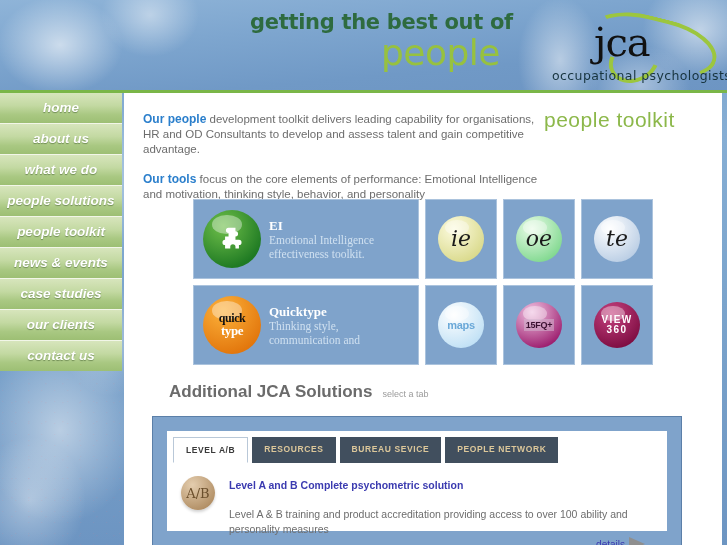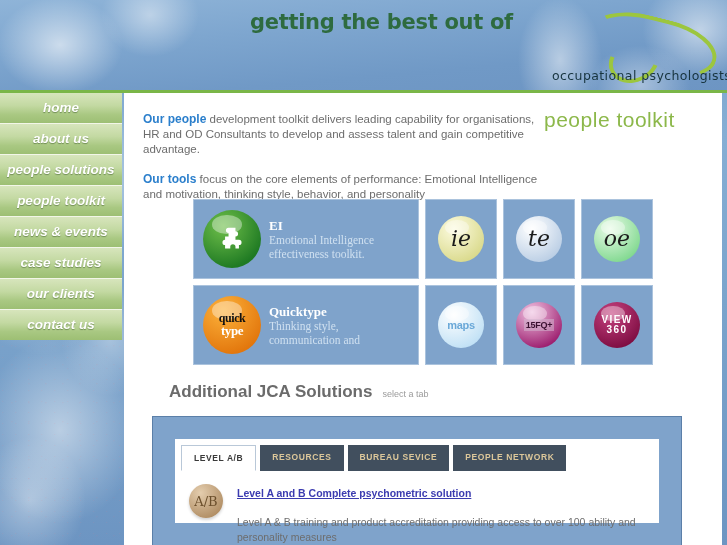--- a/index.html
+++ b/index.html
@@ -152,21 +152,21 @@
   .view-txt span{display:block;font-size:10px;font-weight:bold;}
   .t15{position:relative;z-index:2;font-size:9px;font-weight:bold;color:#3a1030;letter-spacing:-.3px;background:rgba(210,180,205,.55);padding:1px 2px;}
 
   
   #addl-head{position:absolute;left:45px;top:289px;display:flex;align-items:baseline;}
   #addl-head .h{font-size:17px;font-weight:bold;color:#6b6b6b;}
   #addl-head .sub{margin-left:10px;font-size:9px;color:#9b9b9b;}
 
   #panel{
     position:absolute;left:28px;top:323px;width:530px;height:130px;
-    background:#7fa3cb;border:1px solid #5b7fa8;padding:22px;box-sizing:border-box;
+    background:#7fa3cb;border:1px solid #5b7fa8;padding:14px;box-sizing:border-box;
   }
   #panel-inner{background:#ffffff;width:100%;height:100%;position:relative;}
   #tabs{display:flex;gap:4px;padding:6px 6px 0 6px;}
   .tab{
     font-size:8.5px;font-weight:bold;letter-spacing:.6px;
     padding:7px 12px;white-space:nowrap;cursor:pointer;
     background:#414f5e;color:#dcc79a;
   }
   .tab.active{background:#ffffff;color:#3a3a3a;border:1px solid #b9c8d8;border-bottom-color:#fff;}
 
@@ -175,21 +175,21 @@
   .sol-badge{
     width:34px;height:34px;border-radius:50%;flex:0 0 34px;margin-top:1px;
     background:radial-gradient(circle at 34% 26%,#e4cdae,#b08d63 80%);
     box-shadow:0 2px 3px rgba(0,0,0,.18);
     display:flex;align-items:center;justify-content:center;
     font-size:13px;color:#6b4f2c;font-family:"DejaVu Serif",serif;
   }
   .sol-txt{margin-left:14px;}
   .sol-link{
     font-size:10.5px;font-weight:bold;color:#3b3bb0;
-    text-decoration:underline;cursor:pointer;display:inline-block;
+    cursor:pointer;display:inline-block;
   }
   .sol-desc{margin-top:14px;font-size:10.5px;line-height:15px;color:#6d6d6d;max-width:400px;}
   #details{
     position:absolute;right:22px;bottom:-14px;display:flex;align-items:center;gap:4px;cursor:pointer;
   }
   #details .dtxt{font-size:10px;color:#3b3bb0;}
   #details .darr{
     width:0;height:0;border-left:16px solid #8f8f8f;
     border-top:7px solid transparent;border-bottom:7px solid transparent;
   }
@@ -197,33 +197,36 @@
 </head>
 <body>
 
 <div id="sky"></div>
 
 <div id="banner">
   <div id="banner-bg"></div>
 
   <div id="tagline">
     <div class="tag-line1">getting the best out of</div>
+    <div class="tag-line2">people</div>
   </div>
 
   <div id="logo">
     <div class="logo-swoosh"></div>
     <div class="logo-swoosh2"></div>
+    <div class="logo-jca">jca</div>
     <div class="logo-sub">occupational psychologists</div>
   </div>
 </div>
 <div id="green-rule"></div>
 
 <nav id="sidebar">
   <div class="nav-item">home</div>
   <div class="nav-item">about us</div>
+  <div class="nav-item">what we do</div>
   <div class="nav-item">people solutions</div>
   <div class="nav-item">people toolkit</div>
   <div class="nav-item">news &amp; events</div>
   <div class="nav-item">case studies</div>
   <div class="nav-item">our clients</div>
   <div class="nav-item">contact us</div>
 </nav>
 
 <main id="main">
 
@@ -254,28 +257,28 @@
         </div>
       </div>
 
       <div class="tile small">
         <div class="badge mid b-ie">
           <span class="badge-txt">ie</span>
         </div>
       </div>
 
       <div class="tile small">
+        <div class="badge mid b-oe">
+          <span class="badge-txt">oe</span>
+        </div>
+      </div>
+
+      <div class="tile small">
         <div class="badge mid b-te">
           <span class="badge-txt">te</span>
-        </div>
-      </div>
-
-      <div class="tile small">
-        <div class="badge mid b-oe">
-          <span class="badge-txt">oe</span>
         </div>
       </div>
     </div>
 
     <div class="tile-row">
       <div class="tile wide">
         <div class="badge big b-orange">
           <div class="qt">
             <div class="q1">quick</div>
             <div class="q2">type</div>

